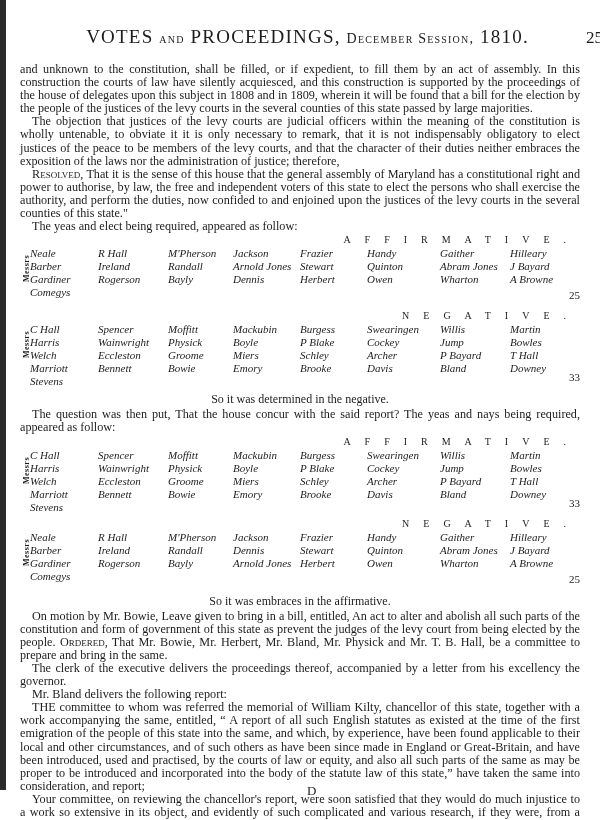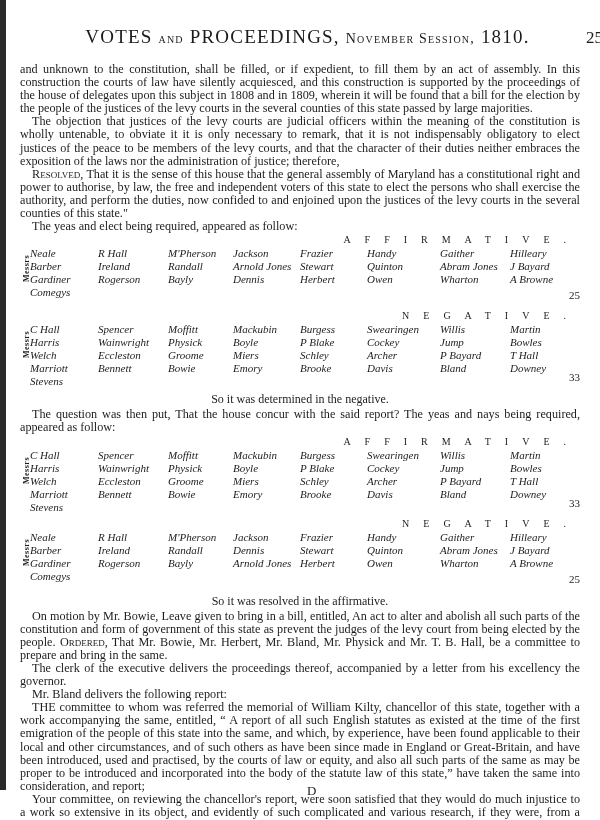--- a/index.html
+++ b/index.html
@@ -35,21 +35,21 @@
 <body>
 
 <div class="edge-strip"></div>
 
 <div class="page">
 
   <div class="running-head">
     <span>VOTES</span>
     <span class="sc">and</span>
     <span>PROCEEDINGS,</span>
-    <span class="sc">November Session,</span>
+    <span class="sc">December Session,</span>
     <span>1810.</span>
     <span class="page-num">25</span>
   </div>
 
   <div class="text" style="top:63px;">
     <p class="noindent">and unknown to the constitution, shall be filled, or if expedient, to fill them by an act of assembly. In this construction the courts of law have silently acquiesced, and this construction is supported by the proceedings of the house of delegates upon this subject in 1808 and in 1809, wherein it will be found that a bill for the election by the people of the justices of the levy courts in the several counties of this state passed by large majorities.</p>
     <p>The objection that justices of the levy courts are judicial officers within the meaning of the constitution is wholly untenable, to obviate it it is only necessary to remark, that it is not indispensably obligatory to elect justices of the peace to be members of the levy courts, and that the character of their duties neither embraces the exposition of the laws nor the administration of justice; therefore,</p>
     <p><span class="sc2">Resolved,</span><span> That it is the sense of this house that the general assembly of Maryland has a constitutional right and power to authorise, by law, the free and independent voters of this state to elect the persons who shall exercise the authority, and perform the duties, now confided to and enjoined upon the justices of the levy courts in the several counties of this state."</span></p>
     <p>The yeas and elect being required, appeared as follow:</p>
 
@@ -249,21 +249,21 @@
           <div>Abram Jones</div>
           <div>Wharton</div>
         </div>
         <div class="col" style="left: 490px;">
           <div>Hilleary</div>
           <div>J Bayard</div>
           <div>A Browne</div>
         </div>
         <div class="total" style="top: 42px;">25</div>
       </div>
-    <div class="center-line">So it was resolved in the affirmative.</div>
+    <div class="center-line">So it was embraces in the affirmative.</div>
 
     <p><span>On motion by Mr. Bowie, Leave given to bring in a bill, entitled, An act to alter and abolish all such parts of the constitution and form of government of this state as prevent the judges of the levy court from being elected by the people. </span><span class="sc2">Ordered,</span><span> That Mr. Bowie, Mr. Herbert, Mr. Bland, Mr. Physick and Mr. T. B. Hall, be a committee to prepare and bring in the same.</span></p>
     <p>The clerk of the executive delivers the proceedings thereof, accompanied by a letter from his excellency the governor.</p>
     <p>Mr. Bland delivers the following report:</p>
     <p>THE committee to whom was referred the memorial of William Kilty, chancellor of this state, together with a work accompanying the same, entitled, “ A report of all such English statutes as existed at the time of the first emigration of the people of this state into the same, and which, by experience, have been found applicable to their local and other circumstances, and of such others as have been since made in England or Great-Britain, and have been introduced, used and practised, by the courts of law or equity, and also all such parts of the same as may be proper to be introduced and incorporated into the body of the statute law of this state,” have taken the same into consideration, and report;</p>
     <p>Your committee, on reviewing the chancellor's report, were soon satisfied that they would do much injustice to a work so extensive in its object, and evidently of such complicated and various research, if they were, from a hasty survey, to undertake accurately to delineate its merits or fully to lay before the house its utility and importance; they have therefore thought it most adviseable to present the house with a brief sketch of its nature and extent, under a full conviction that the report itself, in proportion as it is scrutinised and examined, will be found to be no less honourable to the author, than extensively useful to the people of Maryland.</p>
 
   </div>
 
   <div class="sig">D</div>

